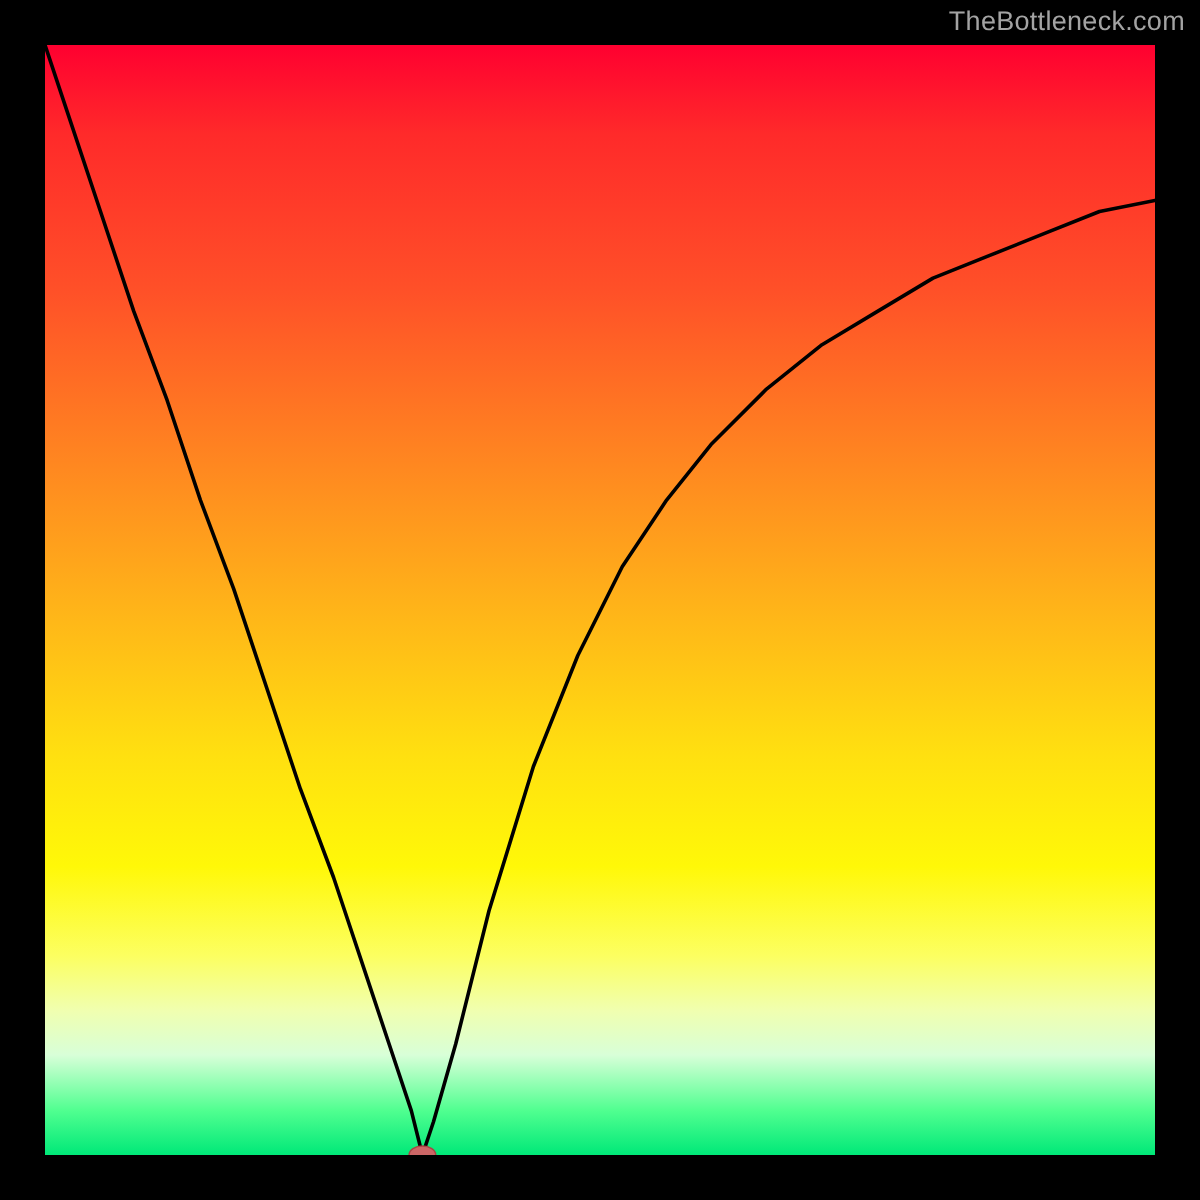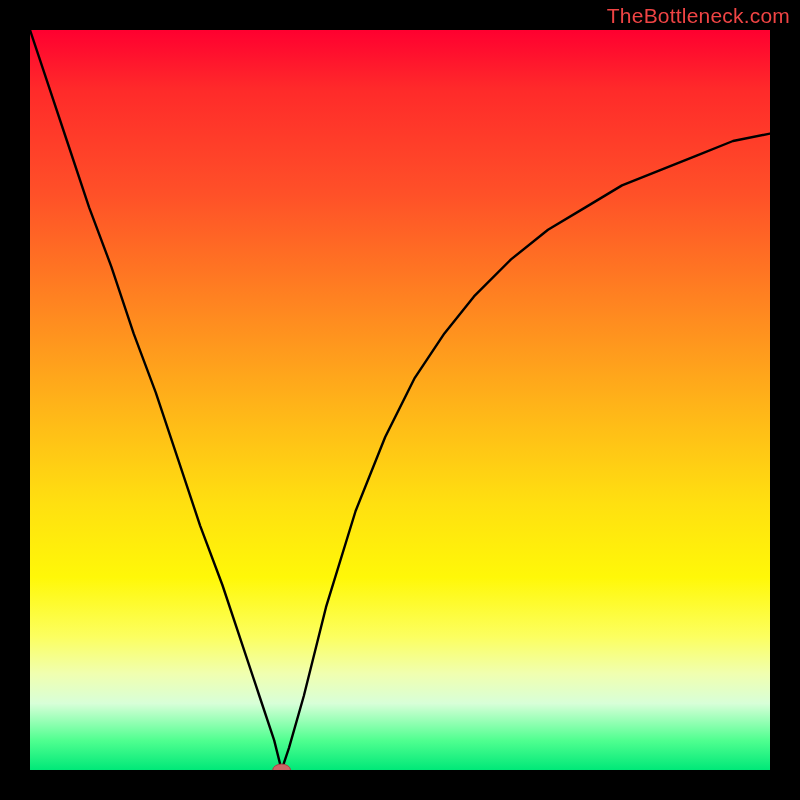--- a/index.html
+++ b/index.html
@@ -51,22 +51,22 @@
     position: absolute;
     left: 0;
     top: 0;
     width: 740px;
     height: 740px;
   }
   .watermark {
     position: absolute;
     top: 4px;
     right: 10px;
-    color: #ef4444;
-    font-size: 21px;
+    color: #a3a3a3;
+    font-size: 18px;
     font-weight: 400;
     letter-spacing: 0.2px;
     user-select: none;
   }
 </style>
 </head>
 <body>
 
 <div class="frame">
 

